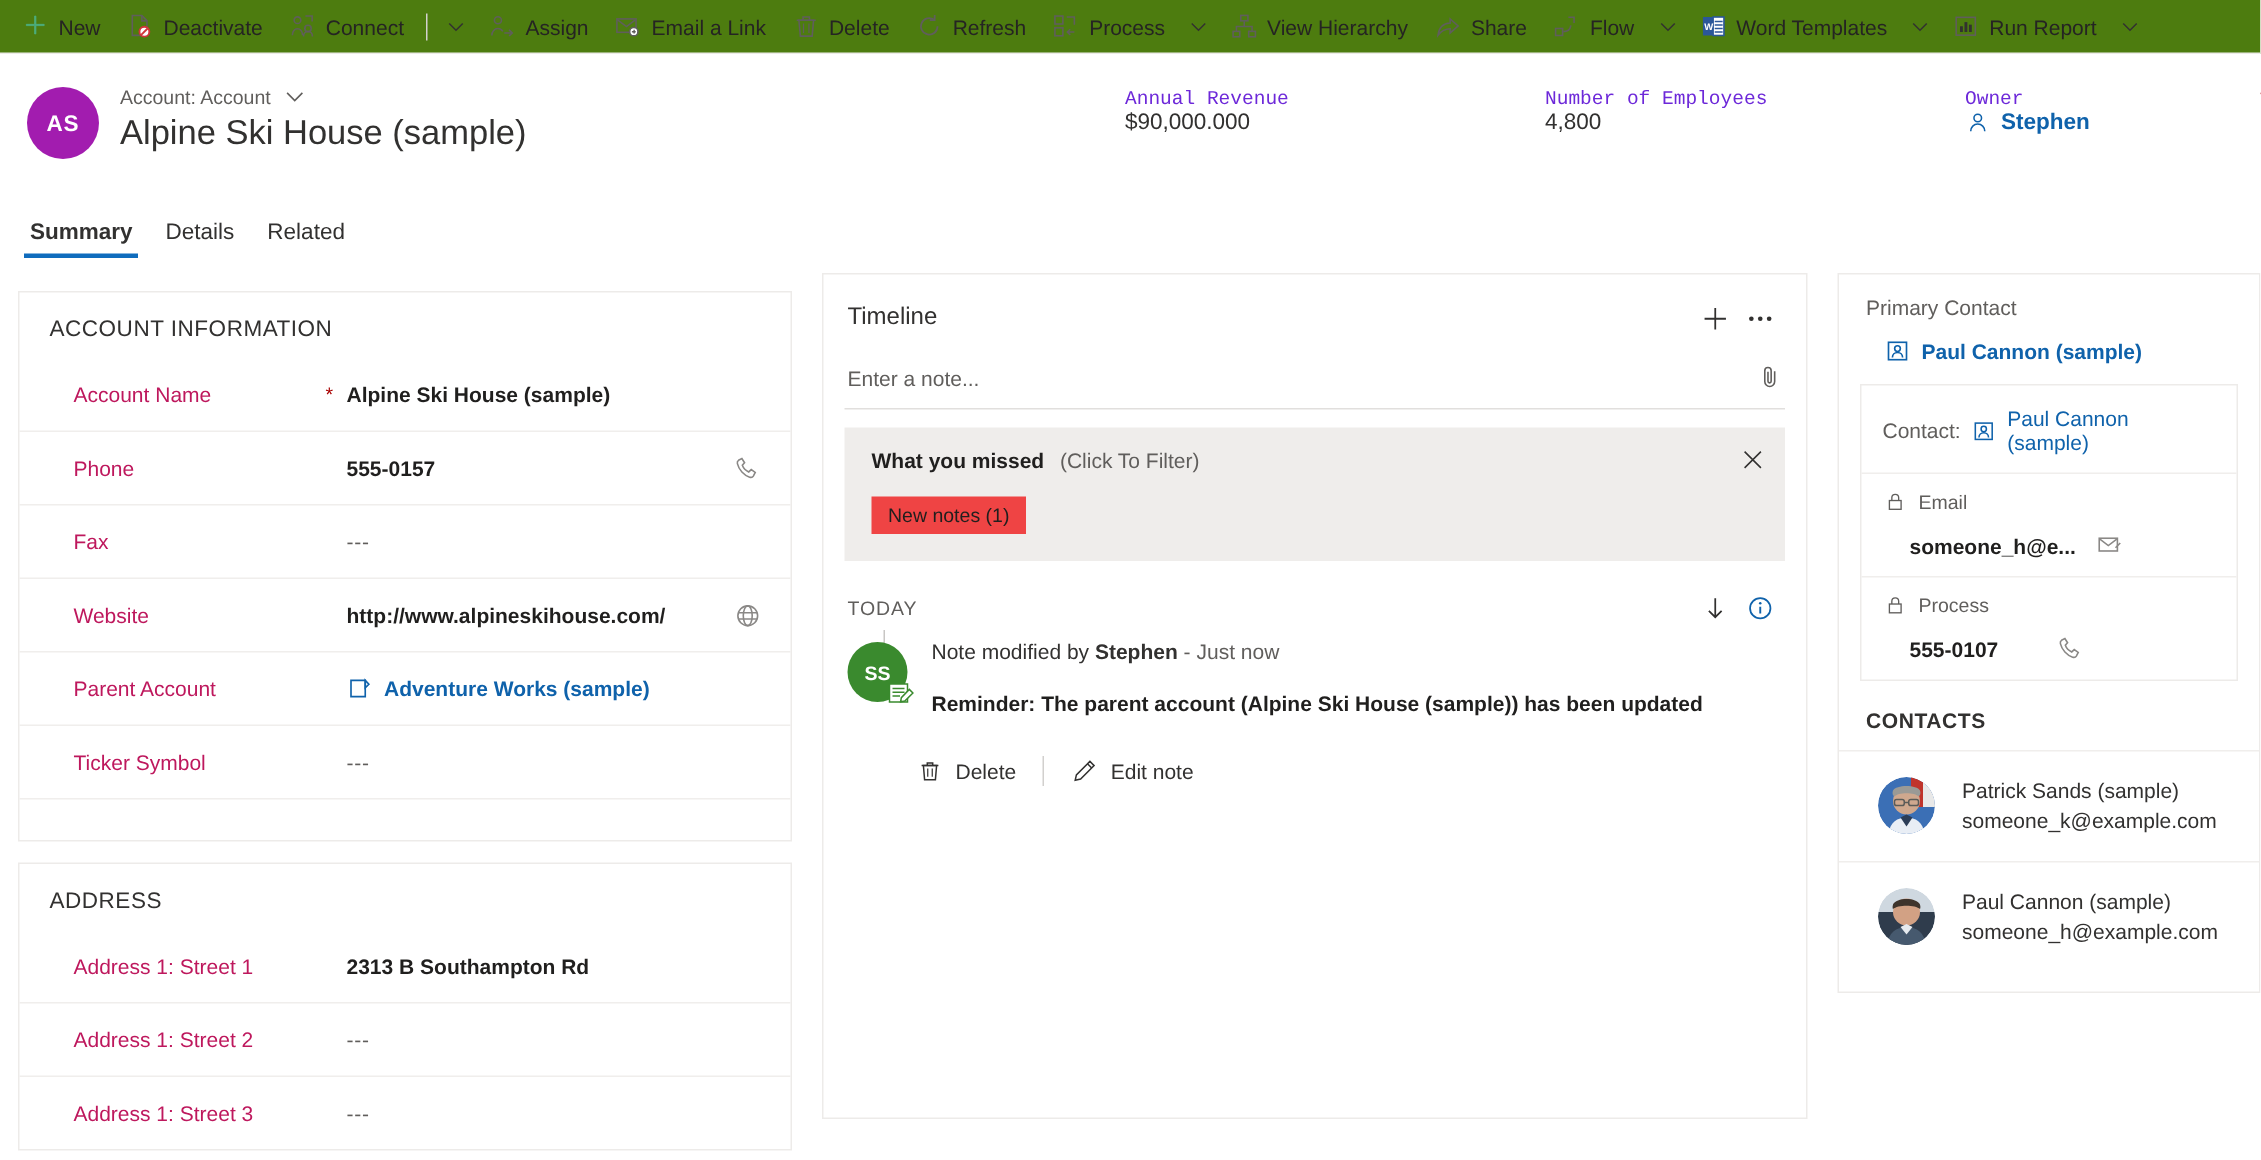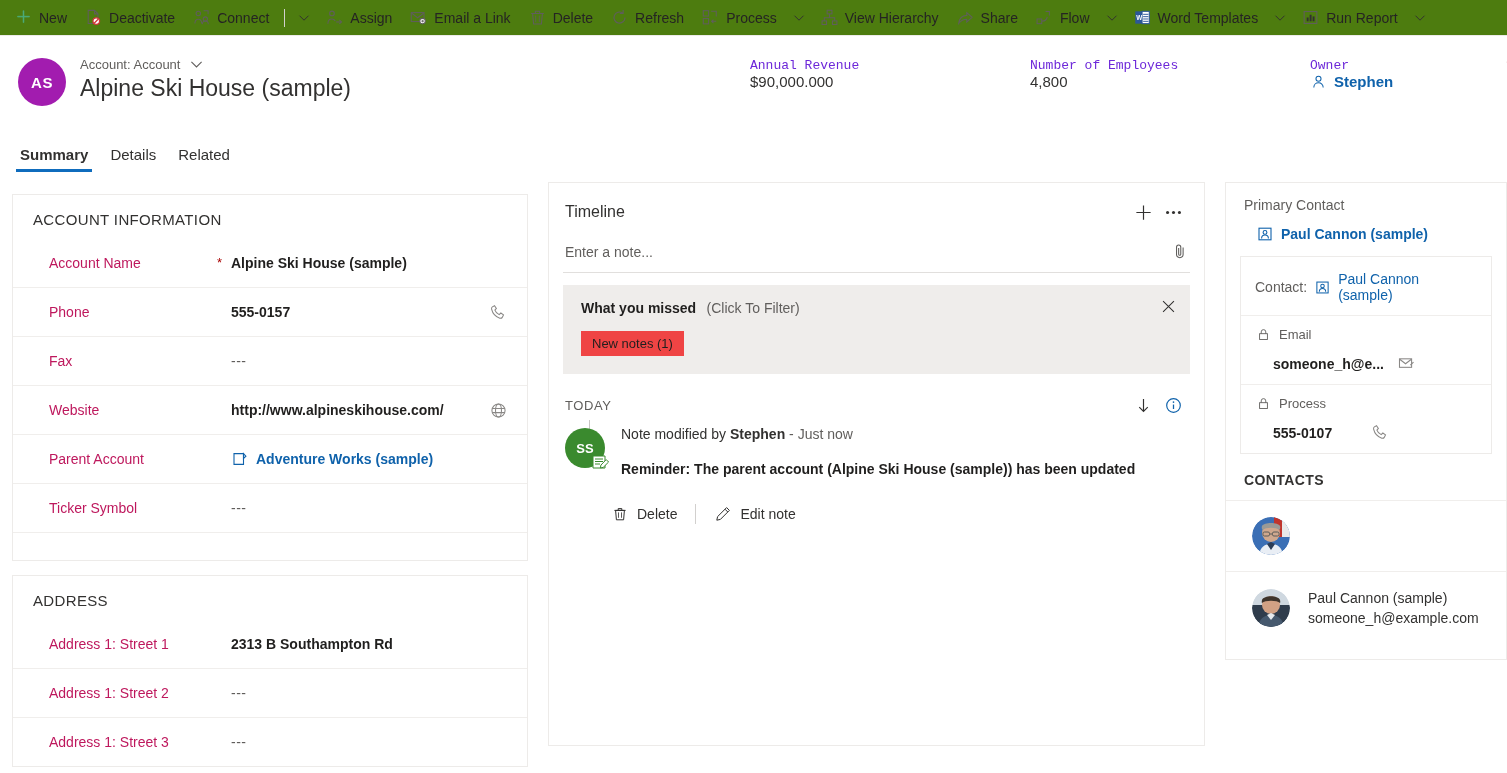--- a/index.html
+++ b/index.html
@@ -683,20 +683,24 @@
                 <circle cx="19" cy="16" r="9" fill="#cfa88e"></circle>
                 <path d="M10 9c2-4 16-4 18 0 1 3-1 4-1 4-2-3-14-3-16 0 0 0-2-1-1-4z" fill="#9a9a96"></path>
                 <rect x="11" y="15" width="6.5" height="4" rx="1.4" fill="none" stroke="#5b5b58" stroke-width="1"></rect>
                 <rect x="20.5" y="15" width="6.5" height="4" rx="1.4" fill="none" stroke="#5b5b58" stroke-width="1"></rect>
                 <path d="M17.5 17h3" stroke="#5b5b58" stroke-width="1"></path>
                 <path d="M7 38c1-8 6-11 12-11s11 3 12 11z" fill="#e9eef5"></path>
                 <path d="M15 27l4 6 4-6-4-2z" fill="#2c3d57"></path>
               </g>
             </svg>
           </span>
+          <span class="ctxt">
+            <div>Patrick Sands (sample)</div>
+            <div>someone_k@example.com</div>
+          </span>
         </div>
 
         <div class="rp-contact">
           <span class="ph-av">
             <svg width="38" height="38" viewBox="0 0 38 38">
               <defs>
                   <clipPath id="c2">
                     <circle cx="19" cy="19" r="19"></circle>
                   </clipPath>
                 </defs>

